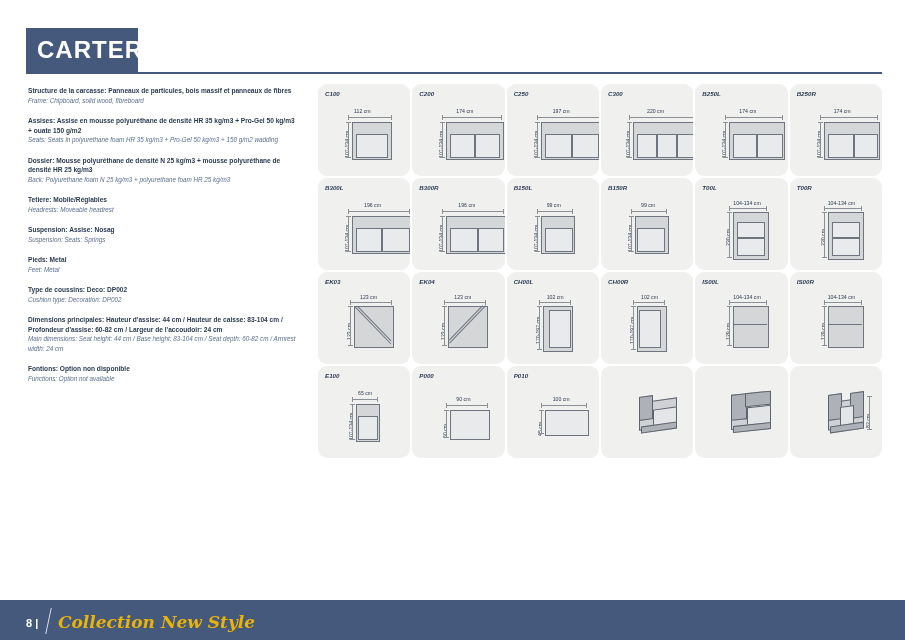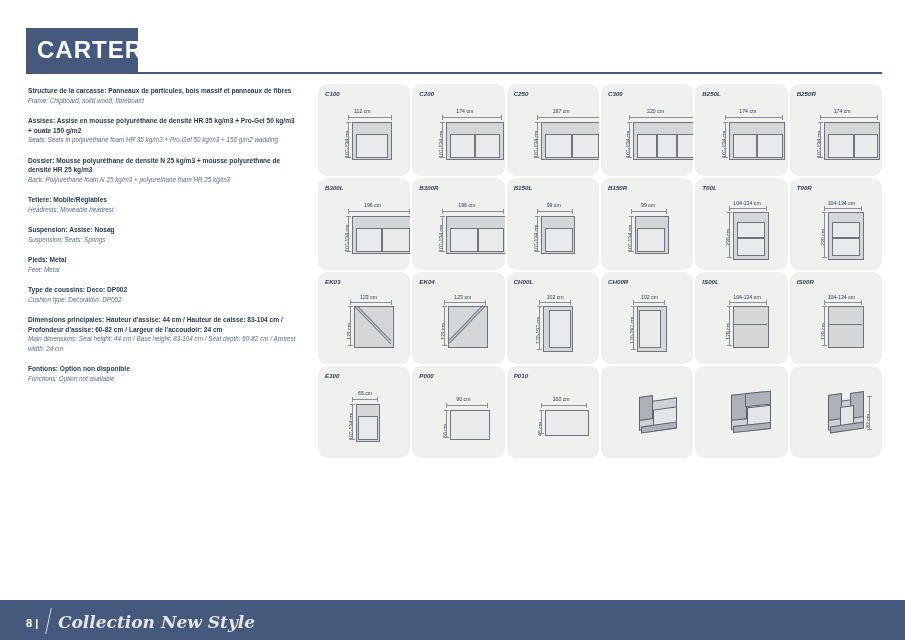--- a/index.html
+++ b/index.html
@@ -97,21 +97,21 @@
     position:absolute;left:0;bottom:0;width:905px;height:40px;background:#44597c;
   }
   #page-num{
     position:absolute;left:26px;bottom:11px;color:#ffffff;font-size:11px;font-weight:bold;
   }
   #footer-sep{
     position:absolute;left:48px;bottom:6px;width:1px;height:26px;background:#ffffff;
     transform:skewX(-12deg);opacity:.8;
   }
   #collection{
-    position:absolute;left:58px;bottom:8px;color:#e5e5e5;font-size:17px;
+    position:absolute;left:58px;bottom:8px;color:#eab308;font-size:17px;
     font-family:"DejaVu Serif", serif;font-style:italic;font-weight:bold;
   }
 </style>
 </head>
 <body>
 
 <div id="title-block">
   <div class="title-text">CARTER</div>
 </div>
 <div id="title-rule"></div>

